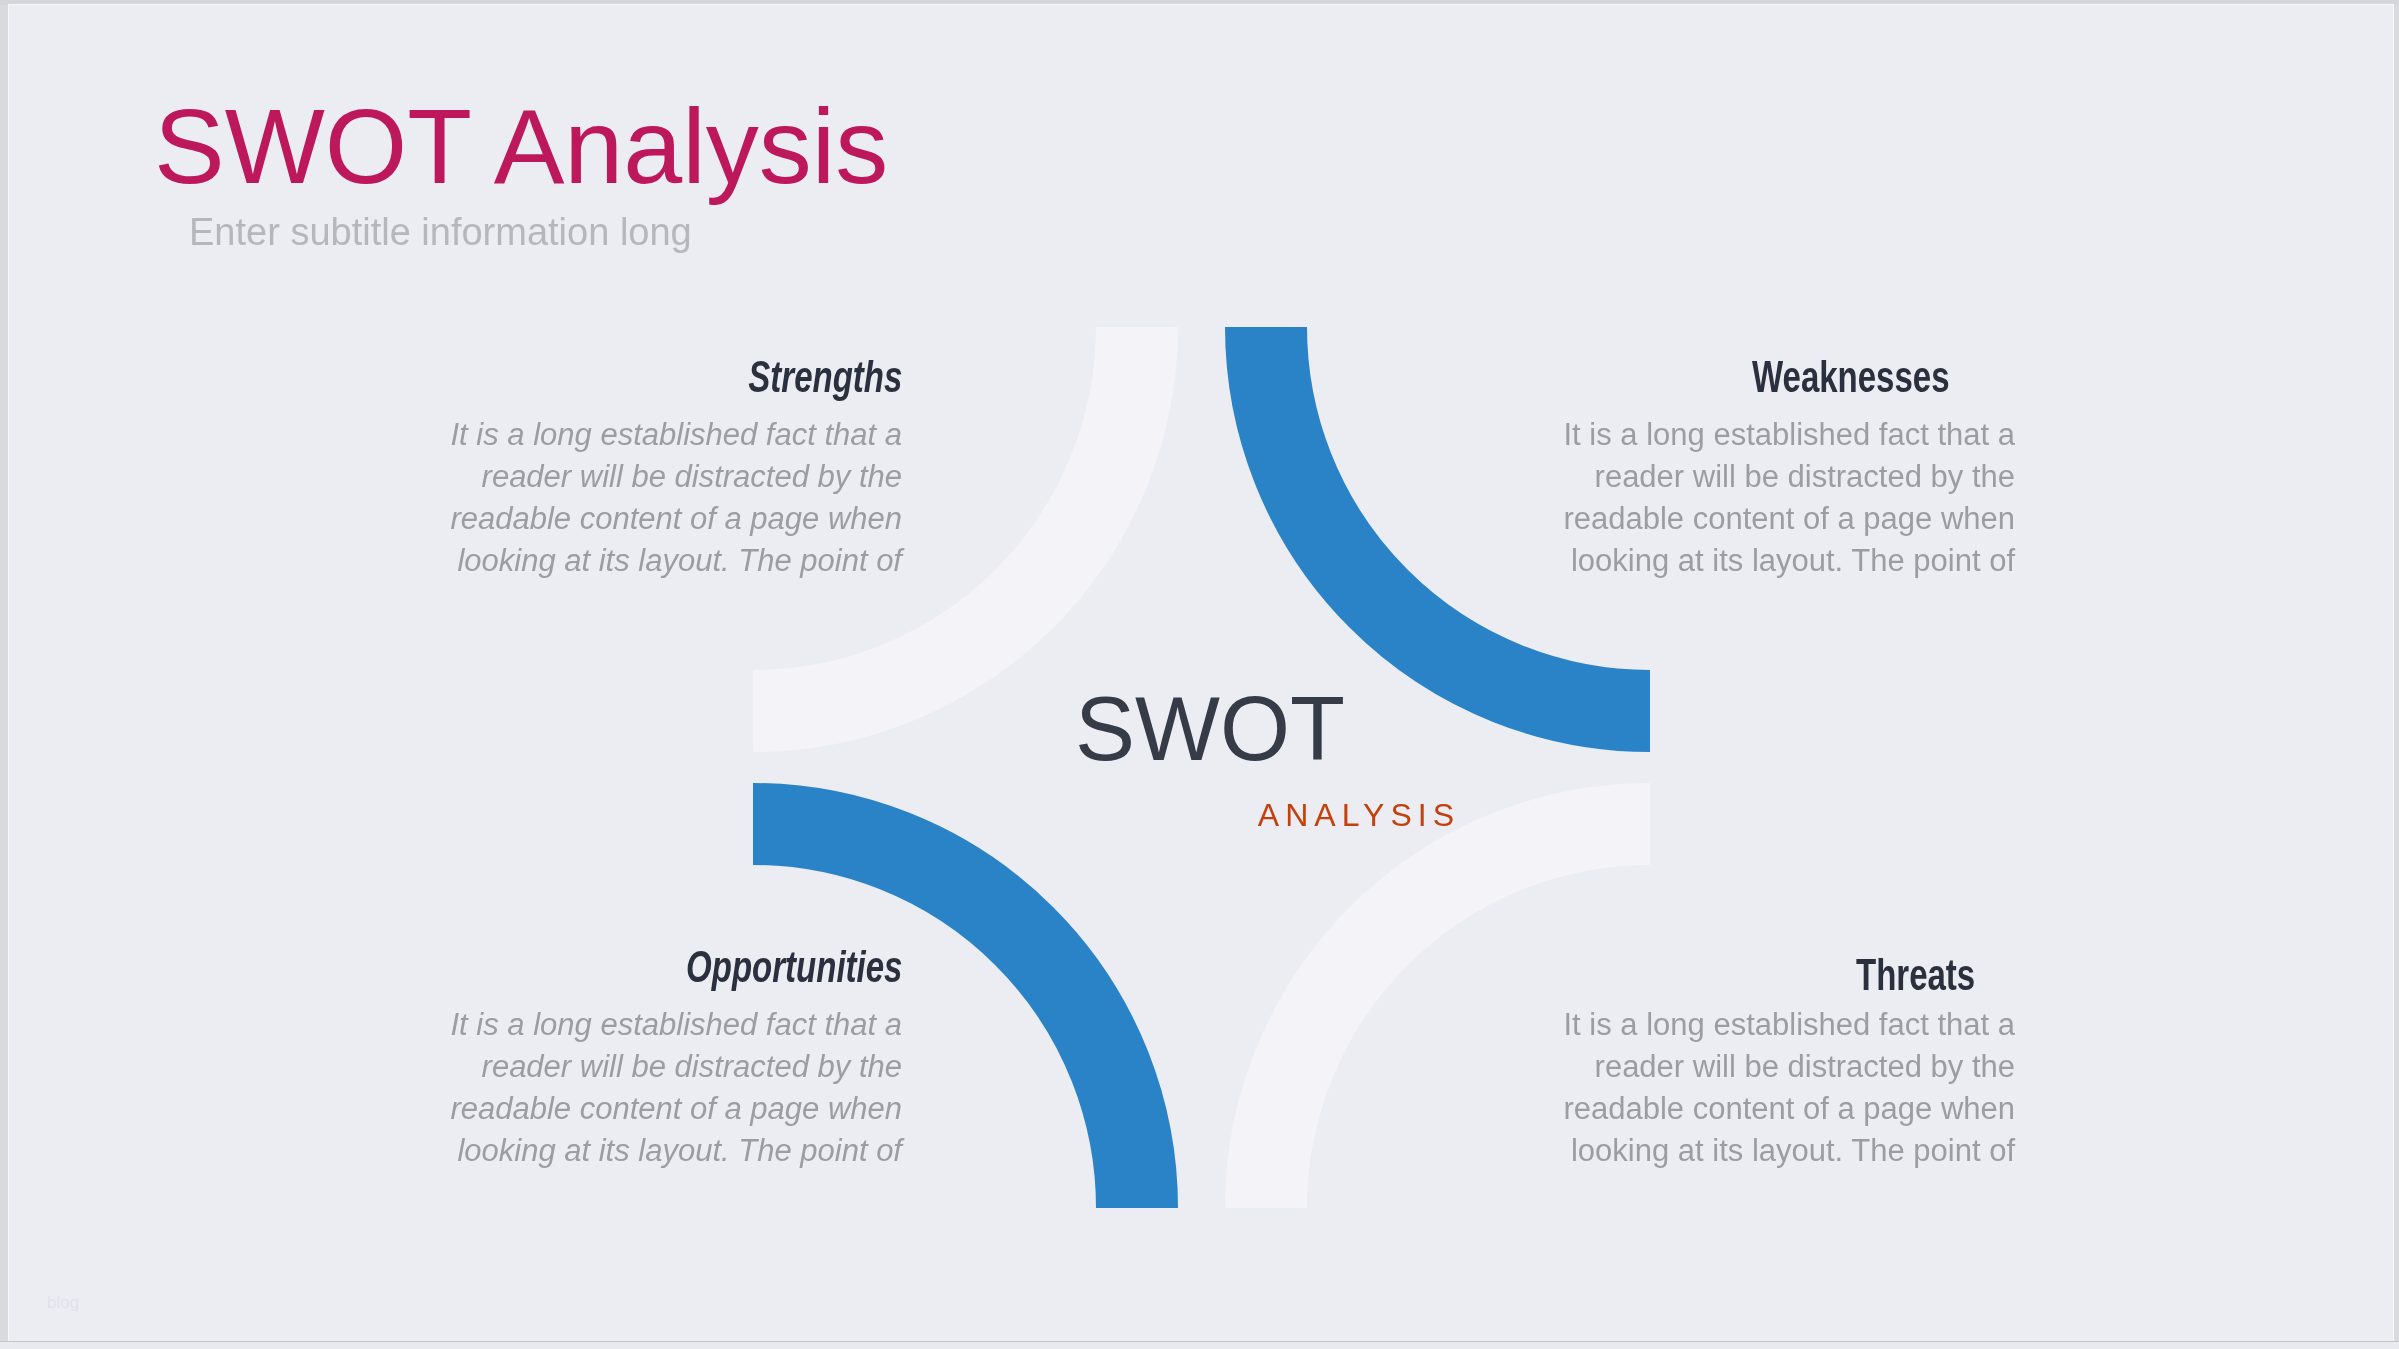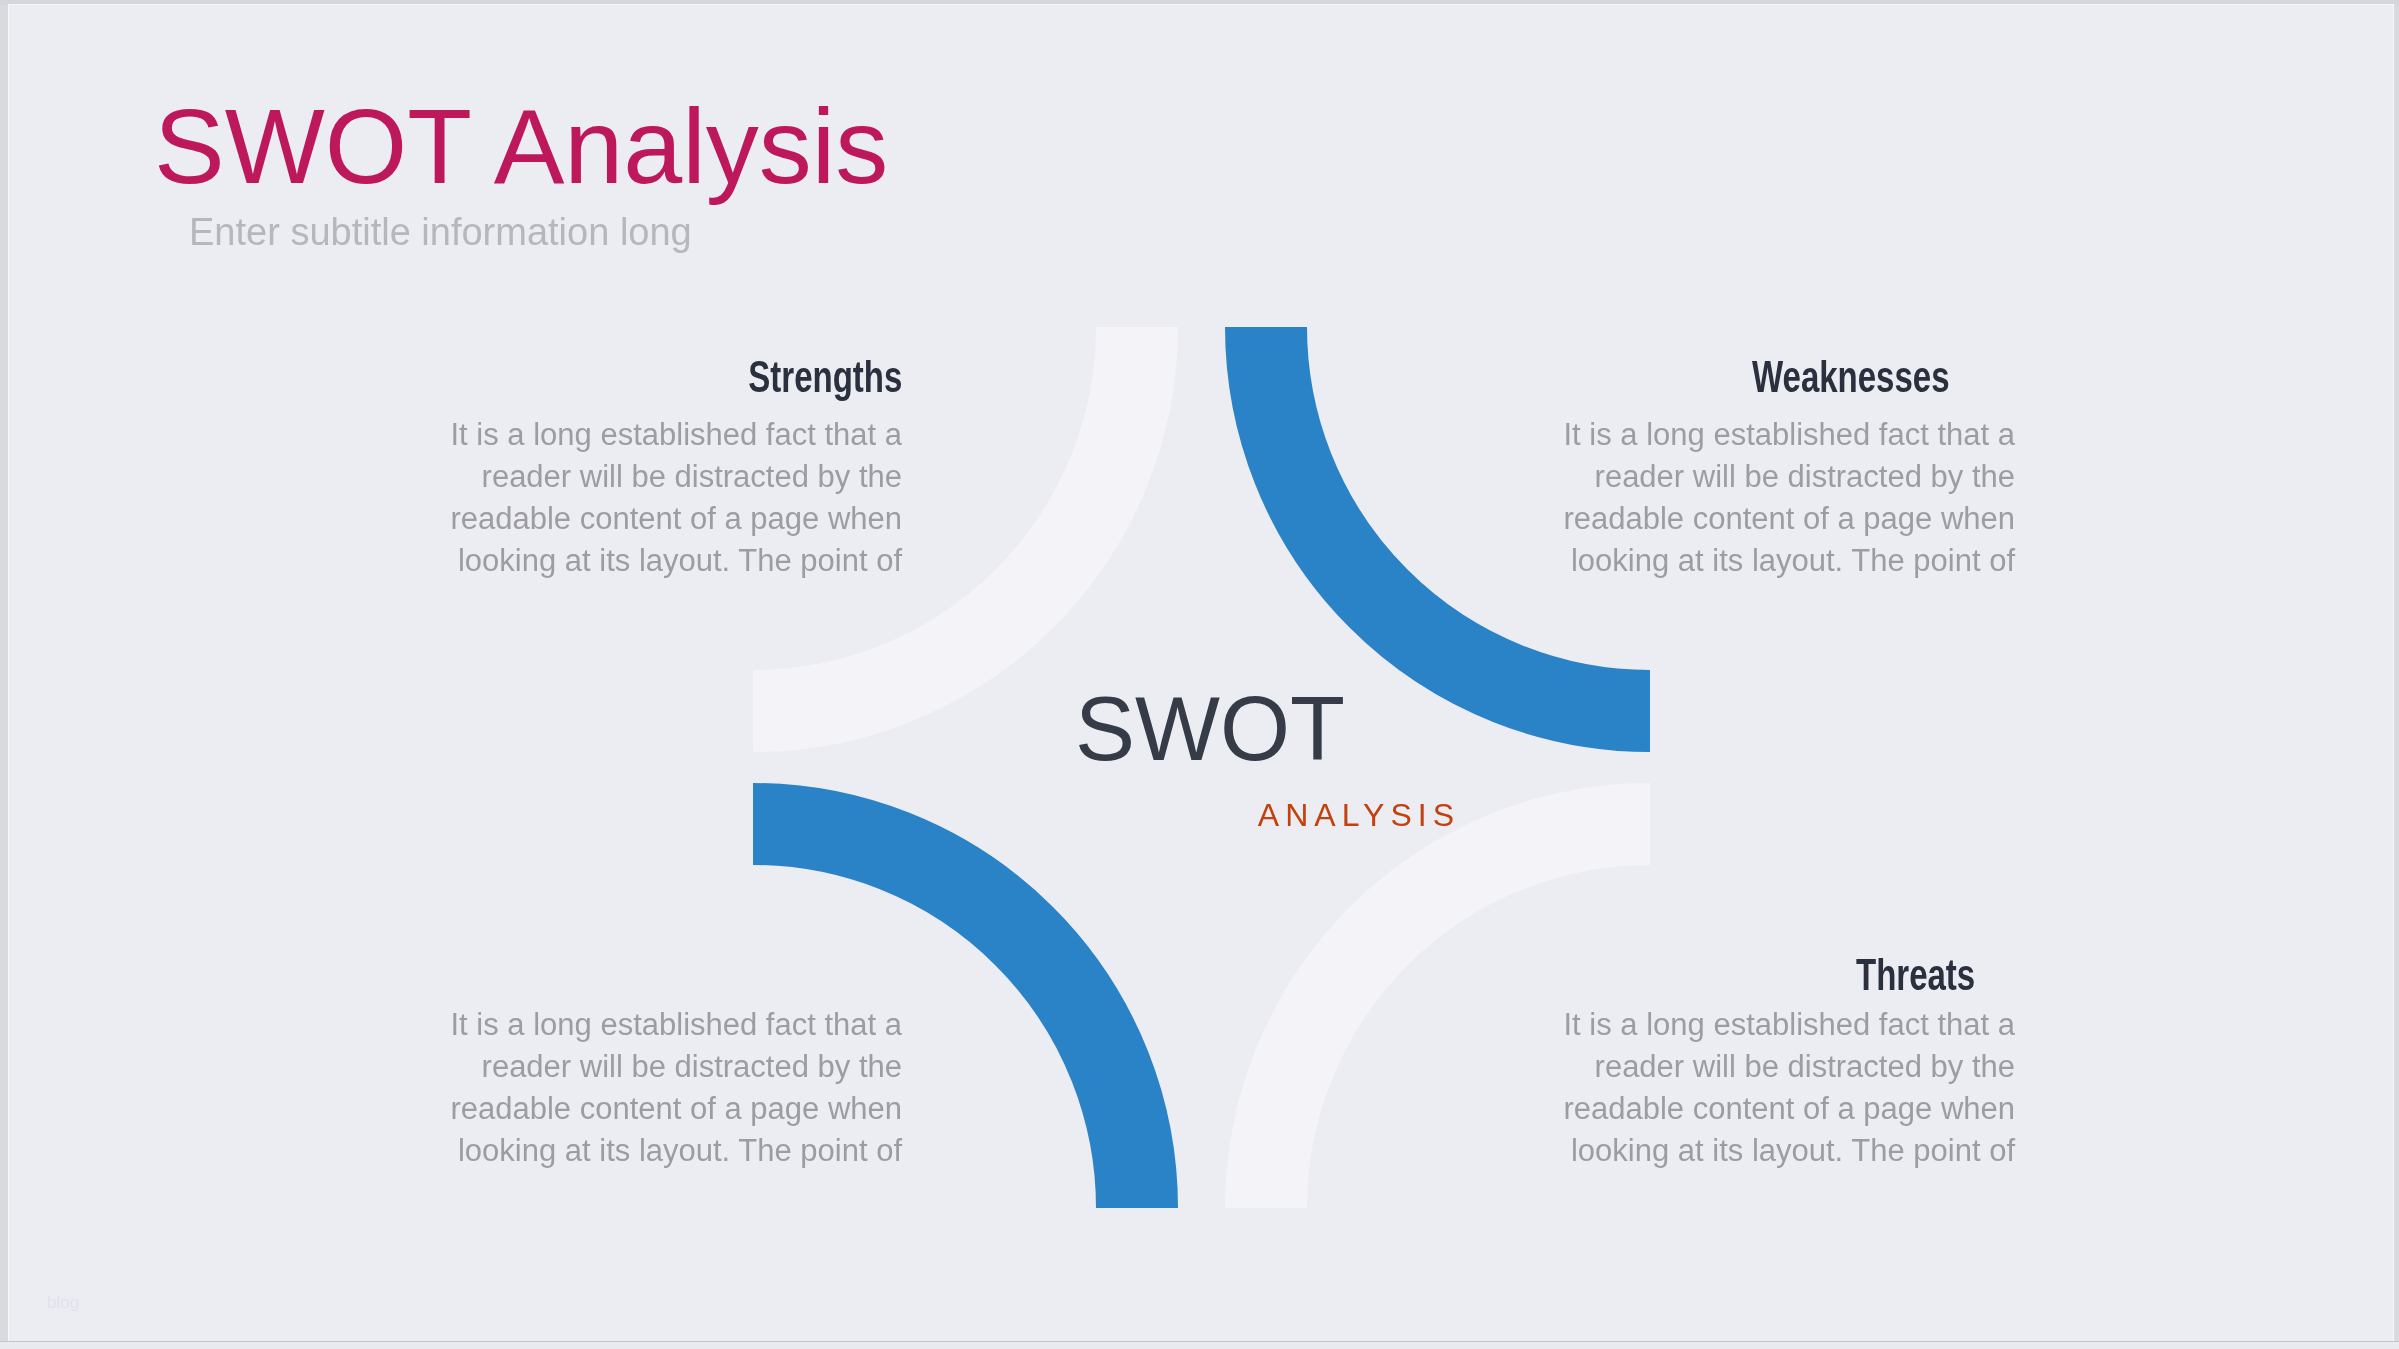--- a/index.html
+++ b/index.html
@@ -41,21 +41,21 @@
     font-size: 38px; line-height: 38px;
     color: #b6b6bd; white-space: nowrap;
   }
   .quad-heading {
     position: absolute; width: 498px;
     font-size: 44px; line-height: 44px;
     font-weight: 700; color: #2a303d;
     white-space: nowrap;
   }
   .quad-heading > span { display: inline-block; transform: scaleX(0.75); }
-  .q-right { text-align: right; }
+  .q-right { text-align: right; font-style: italic; }
   .q-right > span { transform-origin: 100% 50%; }
   .q-left { text-align: right; }
   .q-left > span { transform-origin: 0 50%; }
   .quad-body {
     position: absolute; width: 498px;
     font-size: 31px; line-height: 42px;
     color: #9c9ca2;
   }
   .pos-strengths-h     { left: 395px;  top: 350px; }
   .pos-strengths-b     { left: 395px;  top: 409px; }
@@ -111,20 +111,23 @@
   <div class="quad-heading q-left pos-weaknesses-h">
     <span>Weaknesses</span>
   </div>
   <div class="quad-body q-left pos-weaknesses-b">
     <div>It is a long established fact that a</div>
     <div>reader will be distracted by the</div>
     <div>readable content of a page when</div>
     <div>looking at its layout. The point of</div>
   </div>
 
+  <div class="quad-heading q-right pos-opportunities-h">
+    <span>Opportunities</span>
+  </div>
   <div class="quad-body q-right pos-opportunities-b">
     <div>It is a long established fact that a</div>
     <div>reader will be distracted by the</div>
     <div>readable content of a page when</div>
     <div>looking at its layout. The point of</div>
   </div>
 
   <div class="quad-heading q-left pos-threats-h">
     <span>Threats</span>
   </div>

